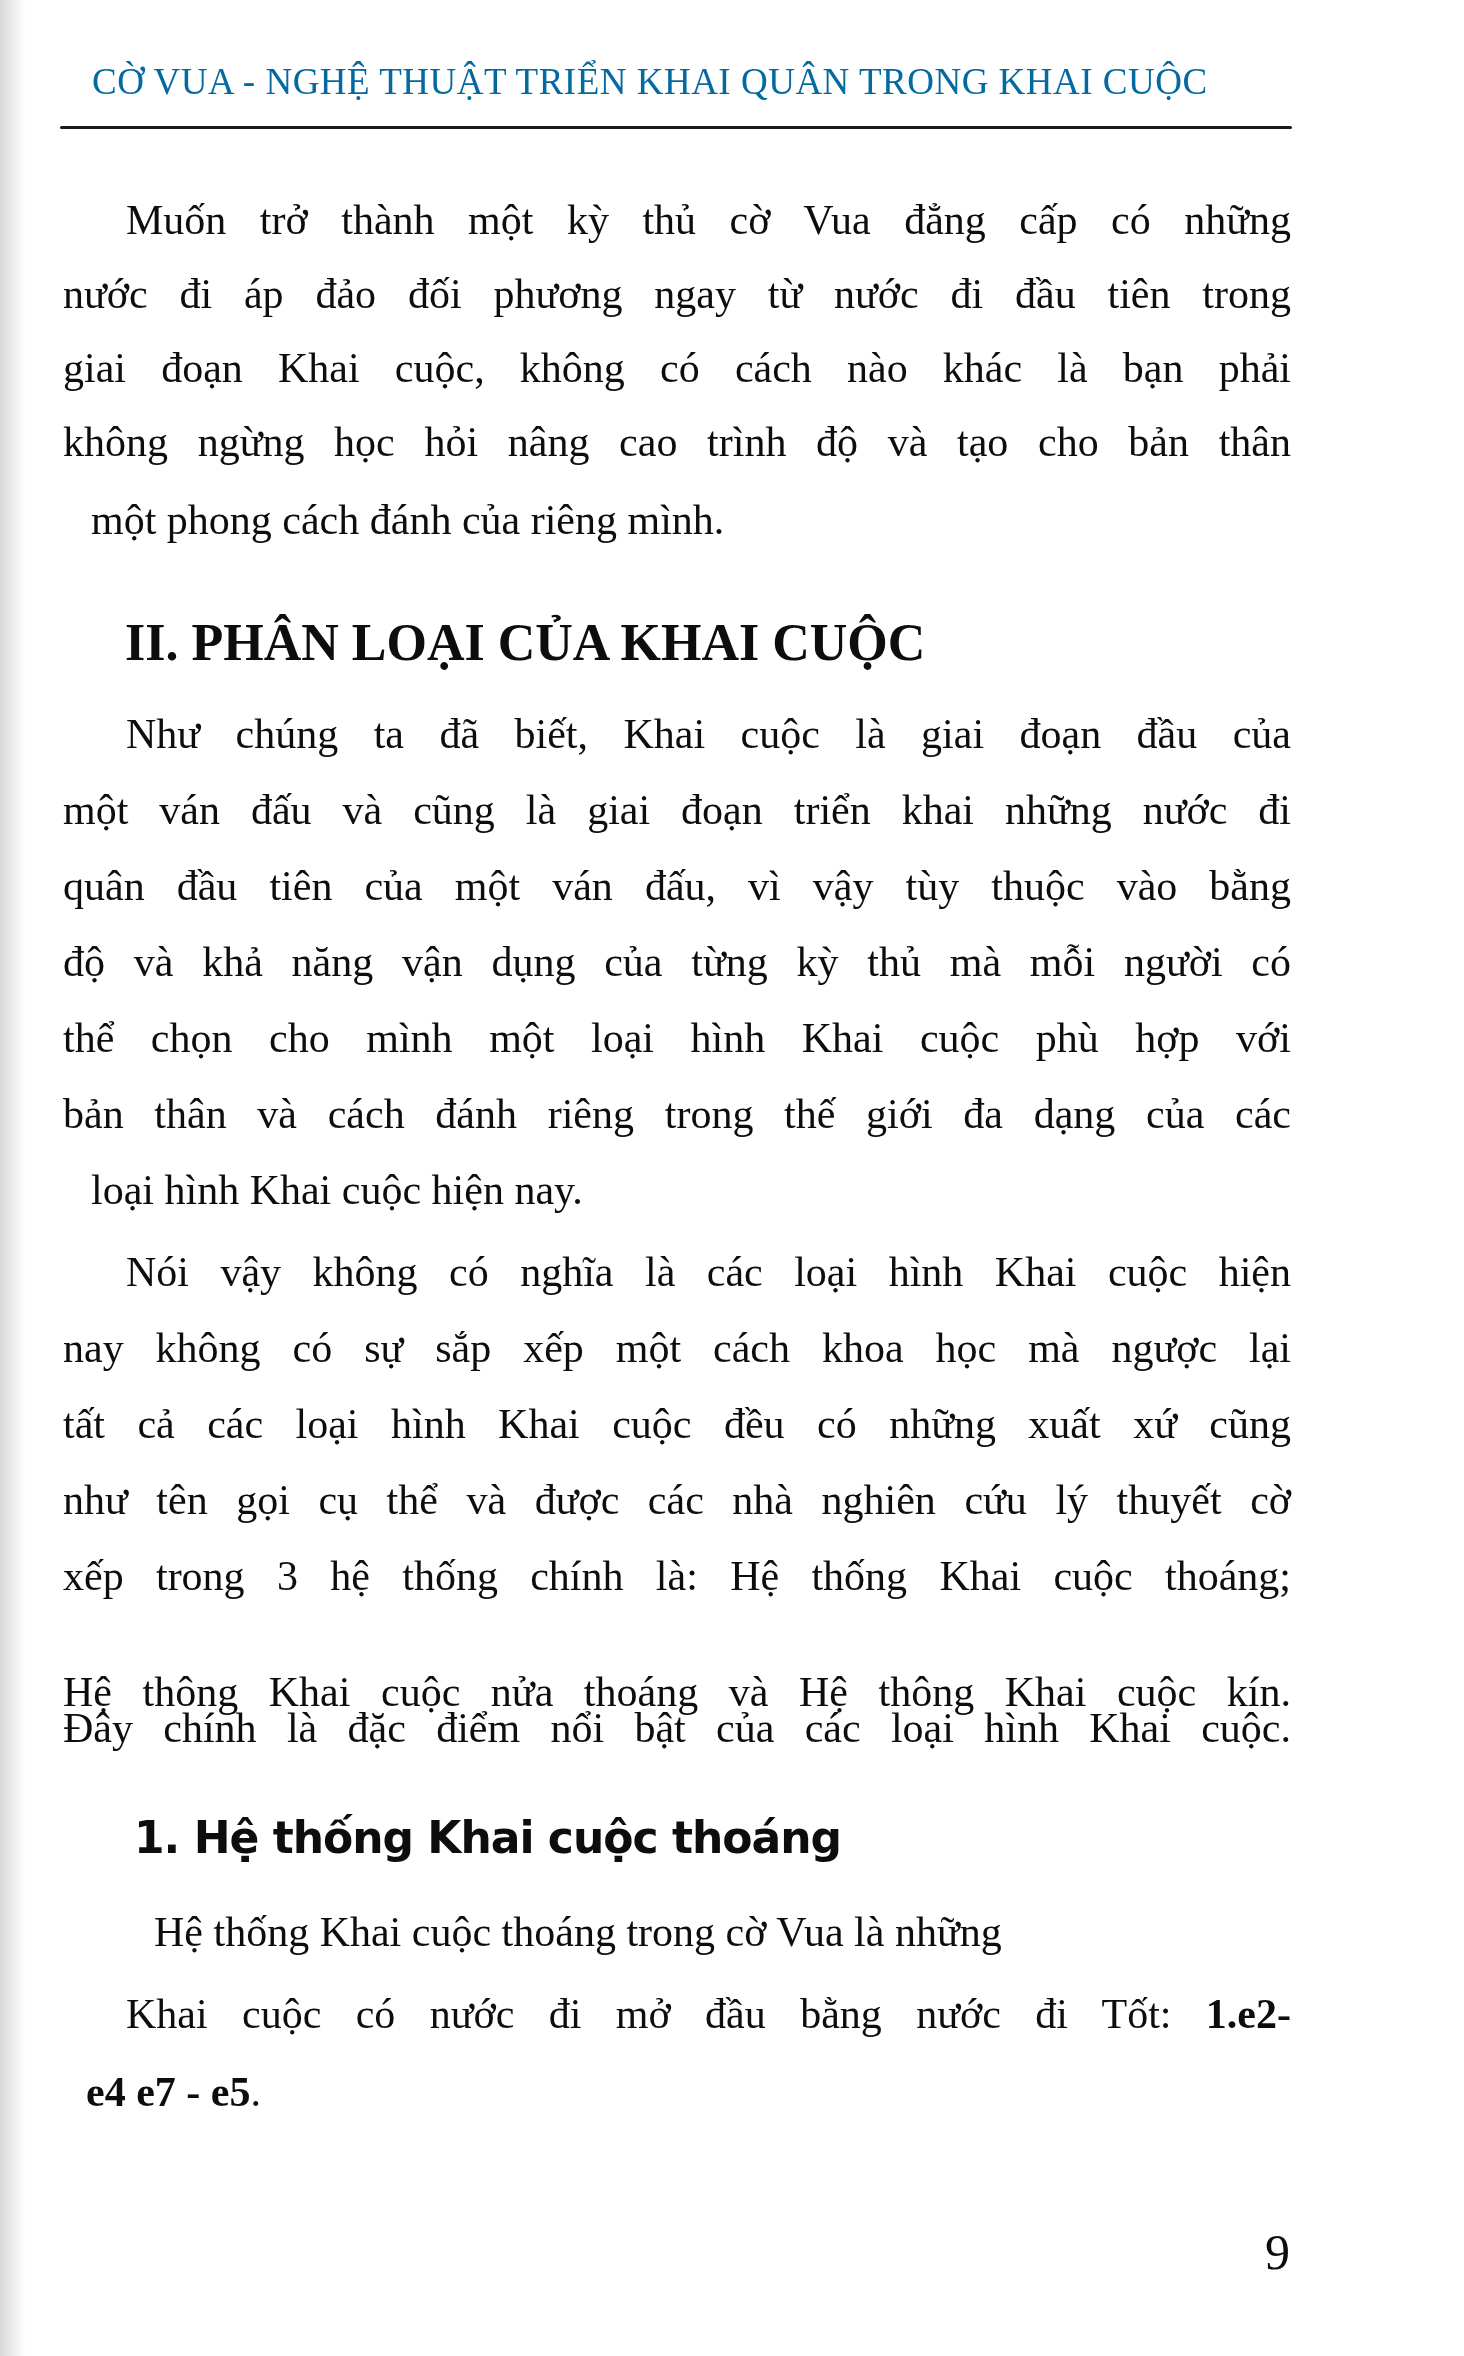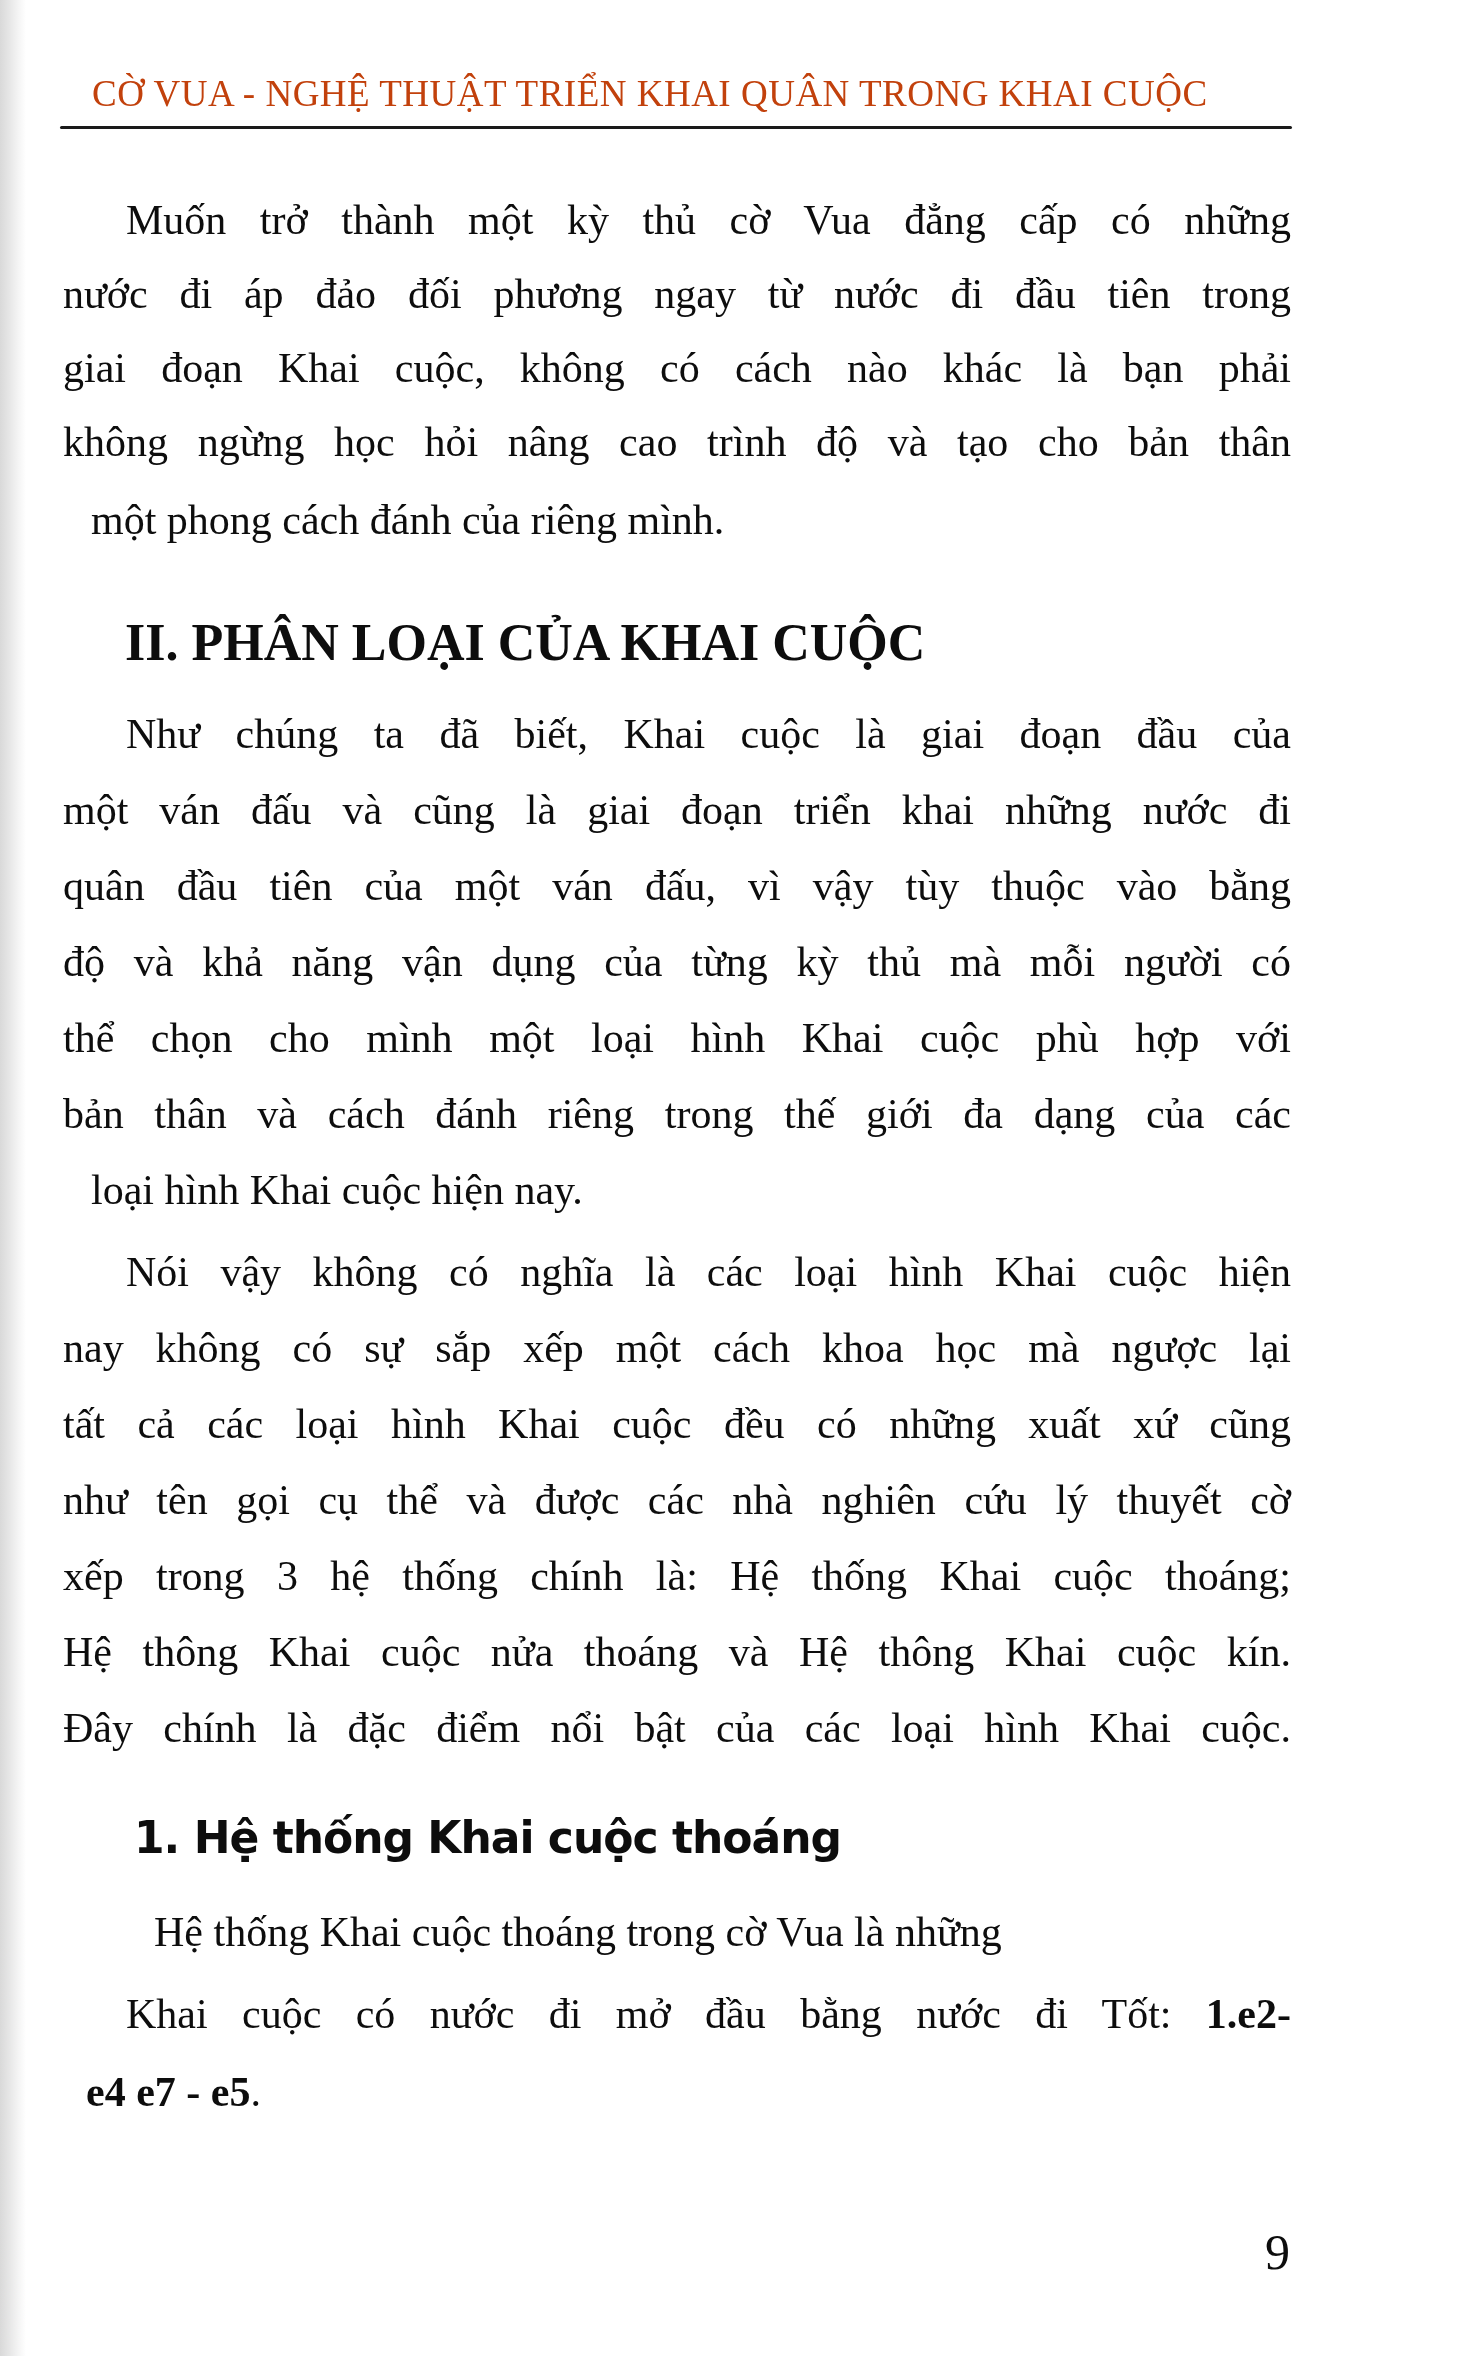--- a/index.html
+++ b/index.html
@@ -6,24 +6,24 @@
   body {
     width: 1464px; height: 2356px; position: relative; overflow: hidden;
     background: #ffffff; color: #0d0d0d;
     font-family: "Liberation Serif", "DejaVu Serif", serif;
   }
   .edge-shadow {
     position: absolute; left: 0; top: 0; width: 26px; height: 2356px;
     background: linear-gradient(to right, #d9d9d9 0%, #e6e6e6 35%, #f6f6f6 75%, #ffffff 100%);
   }
   .running-head {
-    position: absolute; left: 92px; top: 72px; width: 1200px;
+    position: absolute; left: 92px; top: 60px; width: 1200px;
     font-family: "Liberation Serif", "DejaVu Serif", serif;
     font-size: 37px; letter-spacing: 0.5px; white-space: nowrap;
-    line-height: 44px; color: #c2410c;
+    line-height: 44px; color: #0369a1;
   }
   .head-rule {
     position: absolute; left: 60px; top: 126px; width: 1232px; height: 3px;
     background: #1a1a1a; border-radius: 2px;
   }
   .line {
     position: absolute; left: 63px; width: 1228px; white-space: nowrap;
     font-size: 42px; line-height: 60px; height: 60px;
     text-align: justify; text-align-last: justify;
   }
@@ -72,21 +72,21 @@
   <div class="line" style="top:1084px">bản thân và cách đánh riêng trong thế giới đa dạng của các</div>
   <div class="line last" style="top:1160px">loại hình Khai cuộc hiện nay.</div>
 </div>
 
 <div>
   <div class="line indent" style="top:1242px">Nói vậy không có nghĩa là các loại hình Khai cuộc hiện</div>
   <div class="line" style="top:1318px">nay không có sự sắp xếp một cách khoa học mà ngược lại</div>
   <div class="line" style="top:1394px">tất cả các loại hình Khai cuộc đều có những xuất xứ cũng</div>
   <div class="line" style="top:1470px">như tên gọi cụ thể và được các nhà nghiên cứu lý thuyết cờ</div>
   <div class="line" style="top:1546px">xếp trong 3 hệ thống chính là: Hệ thống Khai cuộc thoáng;</div>
-  <div class="line" style="top:1622px">Hệ thông Khai cuộc nửa thoáng và Hệ thông Khai cuộc kín.</div>
+  <div class="line" style="top:1662px">Hệ thông Khai cuộc nửa thoáng và Hệ thông Khai cuộc kín.</div>
   <div class="line" style="top:1698px">Đây chính là đặc điểm nổi bật của các loại hình Khai cuộc.</div>
 </div>
 
 <div class="h-sans" style="top:1808px">1. Hệ thống Khai cuộc thoáng</div>
 
 <div>
   <div class="line indent last" style="top:1902px">Hệ thống Khai cuộc thoáng trong cờ Vua là những</div>
   <div class="line indent" style="top:1984px"><span>Khai cuộc có nước đi mở đầu bằng nước đi Tốt: </span><span class="bold">1.e2-</span></div>
   <div class="line last" style="top:2062px; left:58px"><span class="bold">e4 e7 - e5</span><span>.</span></div>
 </div>

